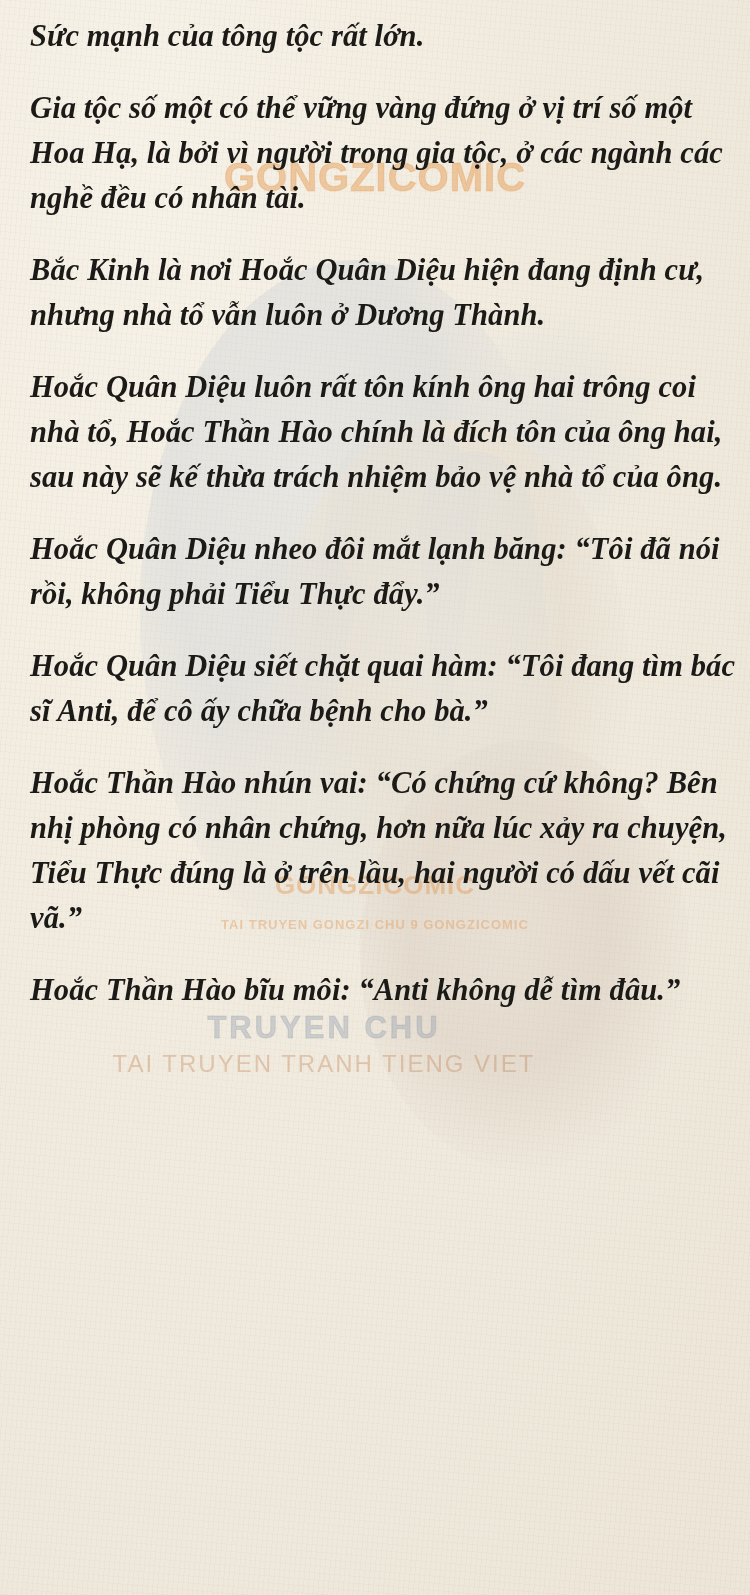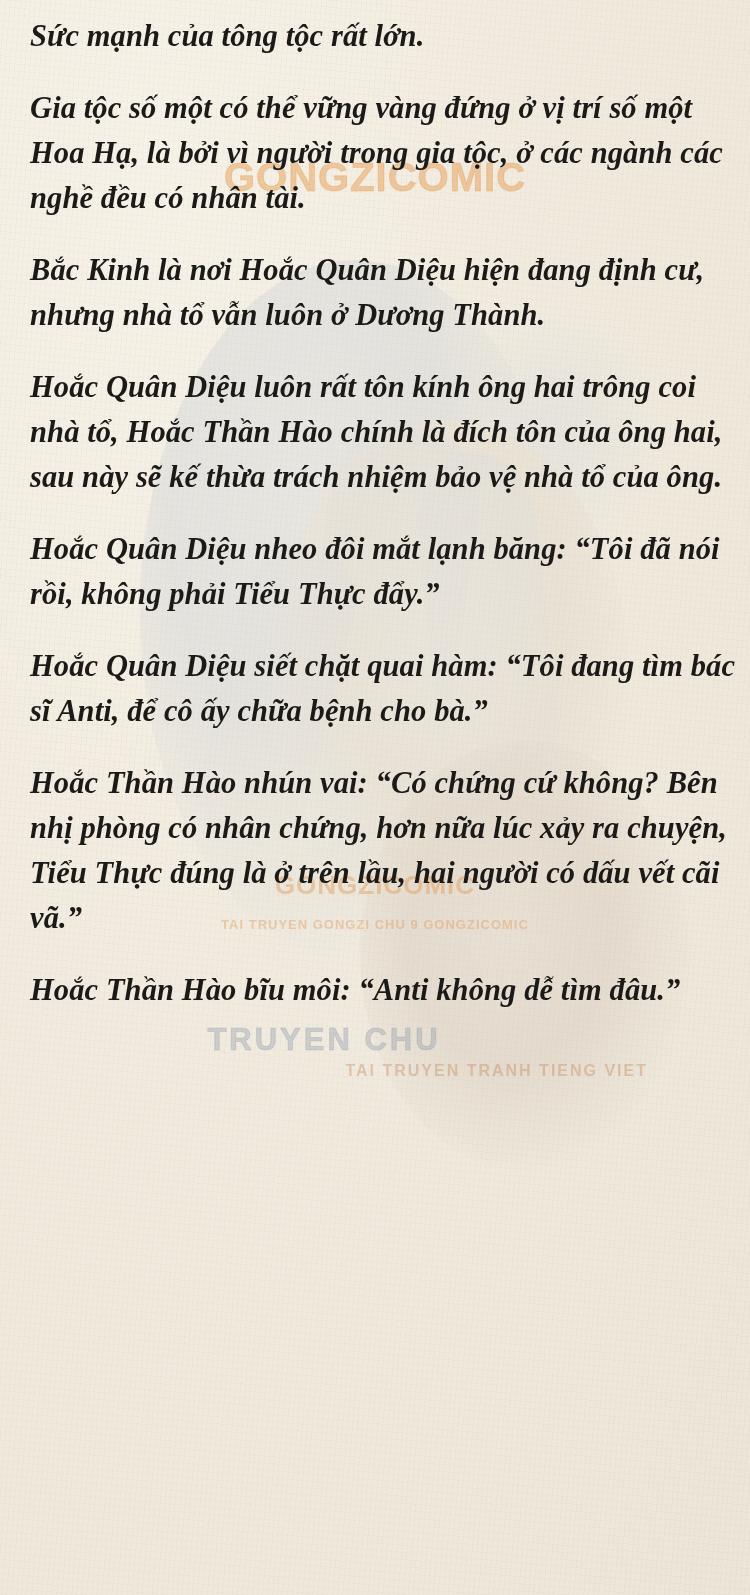--- a/index.html
+++ b/index.html
@@ -111,40 +111,38 @@
   }
 
   
   #watermark-low {
     position: absolute;
     left: 0;
     top: 1010px;
     width: 648px;
     text-align: center;
     pointer-events: none;
-    margin-top: 12px;
   }
   #watermark-low .wm-line1 {
     font-family: "Liberation Sans", sans-serif;
     font-weight: bold;
     font-size: 31px;
     letter-spacing: 3px;
     color: rgba(150,160,175,0.40);
     -webkit-text-stroke: 1px rgba(140,152,168,0.28);
     white-space: nowrap;
   }
   #watermark-low .wm-line2 {
     margin-top: 4px;
     font-family: "Liberation Sans", sans-serif;
-    font-weight: bold;
-    font-size: 16px;
+    font-weight: normal;
+    font-size: 24px;
     letter-spacing: 2px;
     color: rgba(190,120,70,0.34);
     white-space: nowrap;
-    text-align: right;
   }
 
   
   #content {
     position: relative;
     padding: 8px 12px 0 30px;
     z-index: 5;
   }
   .para {
     font-family: "Liberation Serif", serif;

